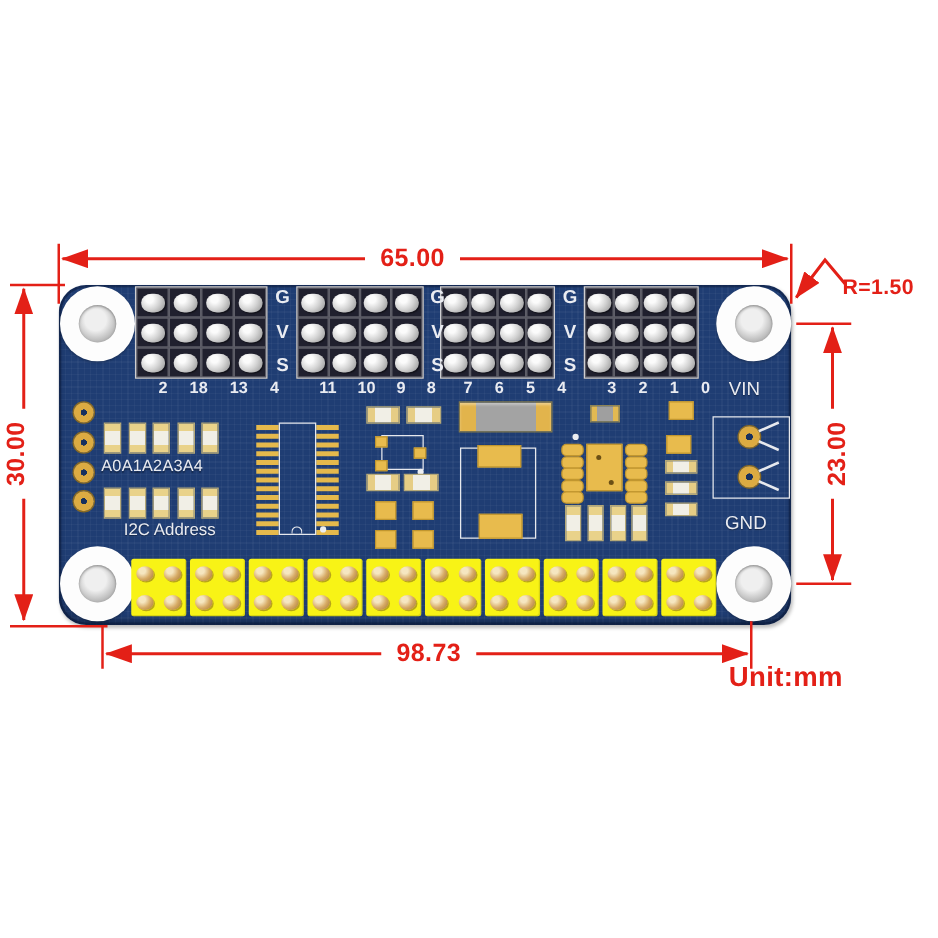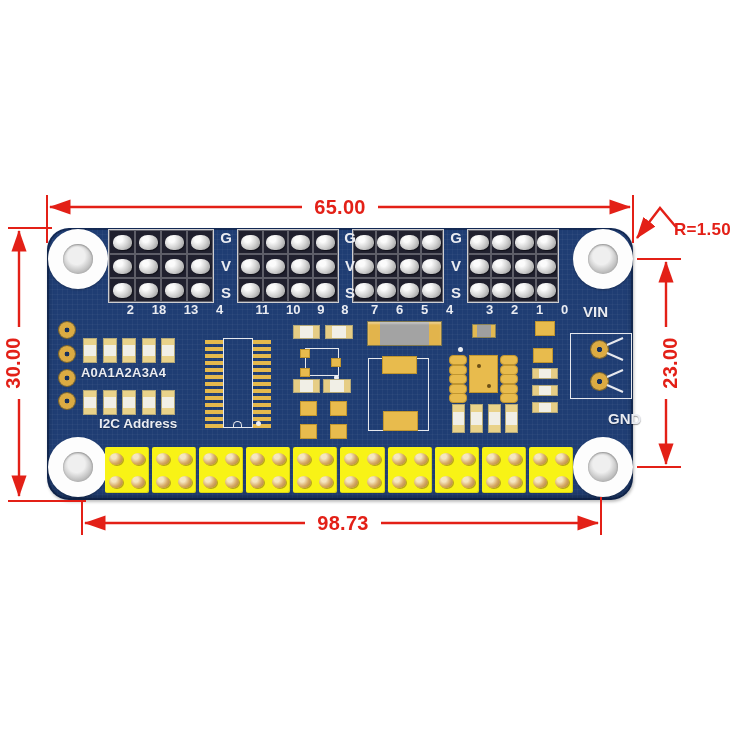--- a/index.html
+++ b/index.html
@@ -57,21 +57,21 @@
   .lhole{position:absolute;width:16px;height:16px;border-radius:50%;
          background:radial-gradient(circle,#17305e 0 21%, #dcab42 23% 100%);
          box-shadow:0 0 0 1px #8a6a20;}
   .thole{position:absolute;width:17px;height:17px;border-radius:50%;
          background:radial-gradient(circle,#17305e 0 22%, #dcab42 24% 100%);
          box-shadow:0 0 0 1px #8a6a20;}
   .icpadcol{position:absolute;display:flex;flex-direction:column;justify-content:space-between;}
   .icbar{height:4px;background:#e5b94c;}
   .soicpad{position:absolute;height:8px;border-radius:4px;background:#e8bb4d;border:1px solid #c1962f;}
   .chipdot{position:absolute;width:4px;height:4px;border-radius:50%;background:#6b4f15;}
-  .silk{position:absolute;color:var(--silk);font-weight:bold;z-index:2;
+  .silk{position:absolute;color:var(--silk);font-weight:normal;z-index:2;
         text-shadow:0 1px 1px rgba(0,0,0,.4);}
   
   .overlay{position:absolute;left:0;top:0;width:750px;height:750px;z-index:4;pointer-events:none;}
   .dimline{stroke:var(--red);stroke-width:2.4px;fill:none;}
   .extline{stroke:var(--red);stroke-width:2px;fill:none;}
   .fork{stroke:#e7e9ee;stroke-width:2px;fill:none;}
   .dim{position:absolute;color:var(--red);font-weight:bold;z-index:5;line-height:26px;
        text-align:center;letter-spacing:.3px;}
   .dimbg{background:#fff;padding:0 4px;}
   .vdim{transform:rotate(-90deg);}
@@ -358,21 +358,21 @@
     <div class="abs pad" style="left:488px;top:93px;width:20px;height:15px"></div>
     <div class="abs pad" style="left:486px;top:120px;width:20px;height:15px"></div>
 
     <div class="abs outl" style="left:523px;top:105px;width:62px;height:66px"></div>
     <div class="thole" style="left:544px;top:113px"></div>
     <div class="thole" style="left:544px;top:145px"></div>
 
     <div class="silk" style="left:34px;top:137px;font-size:13px;letter-spacing:.2px">A0A1A2A3A4</div>
     <div class="silk" style="left:52px;top:188px;font-size:13.5px">I2C Address</div>
     <div class="silk" style="left:536px;top:75px;font-size:15px">VIN</div>
-    <div class="silk" style="left:561px;top:182px;font-size:15px">GND</div>
+    <div class="silk" style="left:533px;top:182px;font-size:15px">GND</div>
   <div class="num-row" style="left: 71px; top: 74px; width: 114px; height: 14px; position: absolute;">
         <span>2</span>
         <span>18</span>
         <span>13</span>
         <span>4</span>
       </div>
       <div class="num-row" style="left: 200px; top: 74px; width: 110px; height: 14px; position: absolute;">
         <span>11</span>
         <span>10</span>
         <span>9</span>
@@ -478,18 +478,19 @@
     <line class="extline" x1="601" y1="497" x2="601" y2="535"></line>
 
     <path class="dimline" d="M676,227 L660,208 L637,238" marker-end="url(#arr)"></path>
 
     <path class="fork" d="M607,345 L623,338"></path>
       <path class="fork" d="M607,353 L623,360"></path>
     <path class="fork" d="M607,377 L623,370"></path>
       <path class="fork" d="M607,385 L623,392"></path>
   </svg>
 
-  <div class="dim dimbg" style="left:302px;top:194px;width:68px;font-size:20px">65.00</div>
+  <div class="dim dimbg" style="left:292px;top:194px;width:68px;font-size:20px">65.00</div>
   <div class="dim dimbg vdim" style="left:-23px;top:350px;width:64px;font-size:20px">30.00</div>
   <div class="dim dimbg vdim" style="left:634px;top:350px;width:64px;font-size:20px">23.00</div>
   <div class="dim dimbg" style="left:305px;top:510px;width:68px;font-size:20px">98.73</div>
   <div class="dim" style="left:674px;top:217px;font-size:17px">R=1.50</div>
+  <div class="dim" style="left:583px;top:529px;font-size:22px">Unit:mm</div>
 </div>
 
 </body></html>

